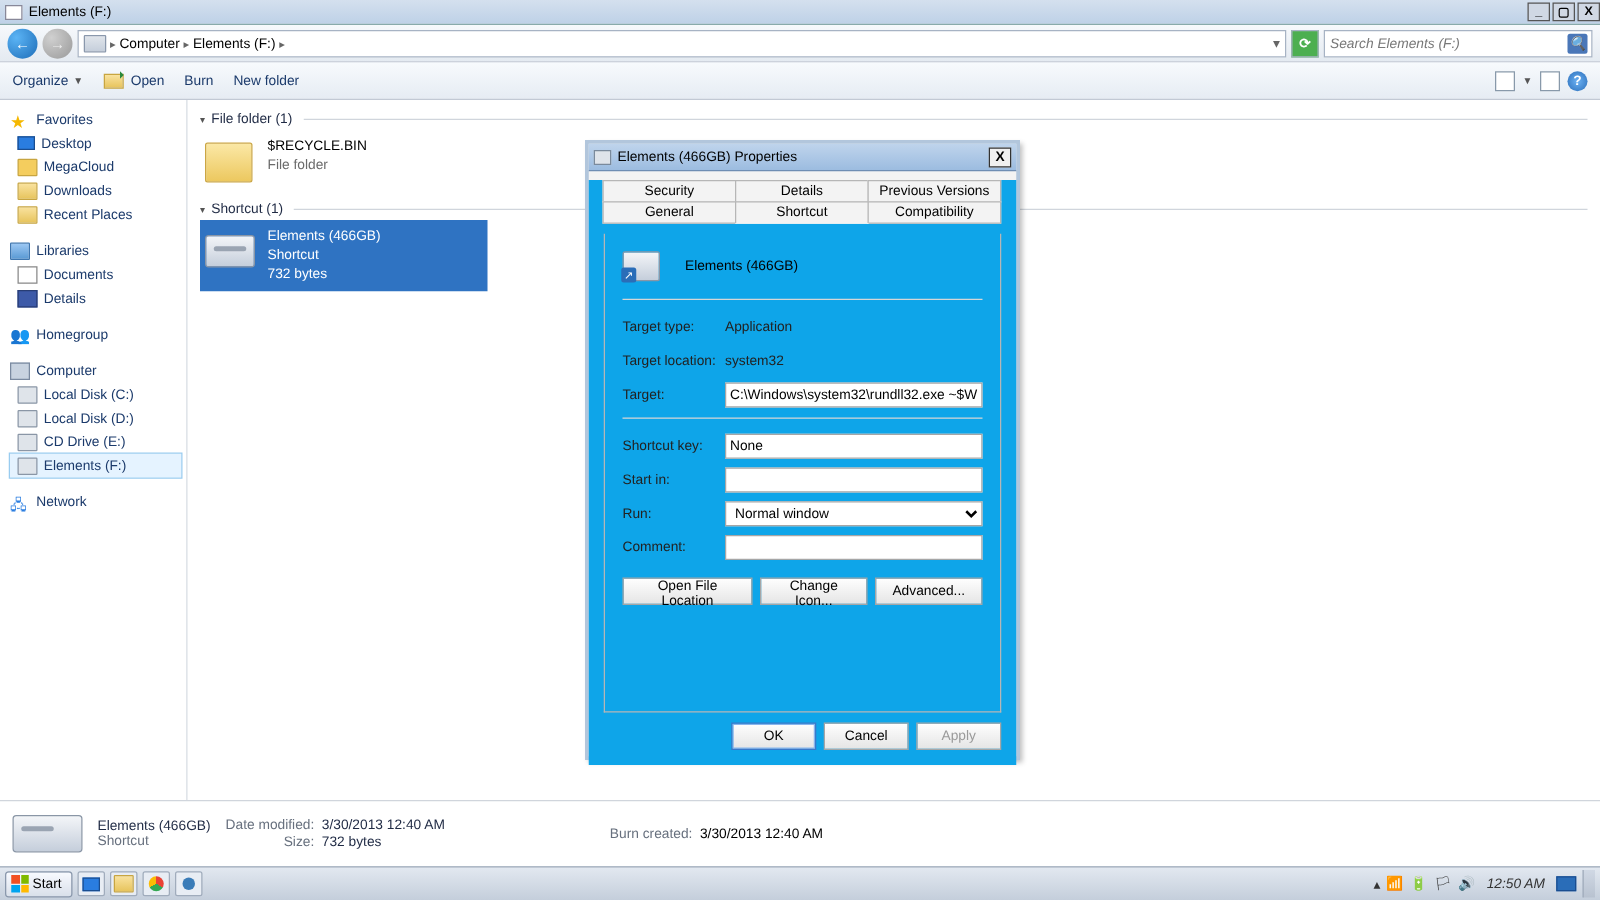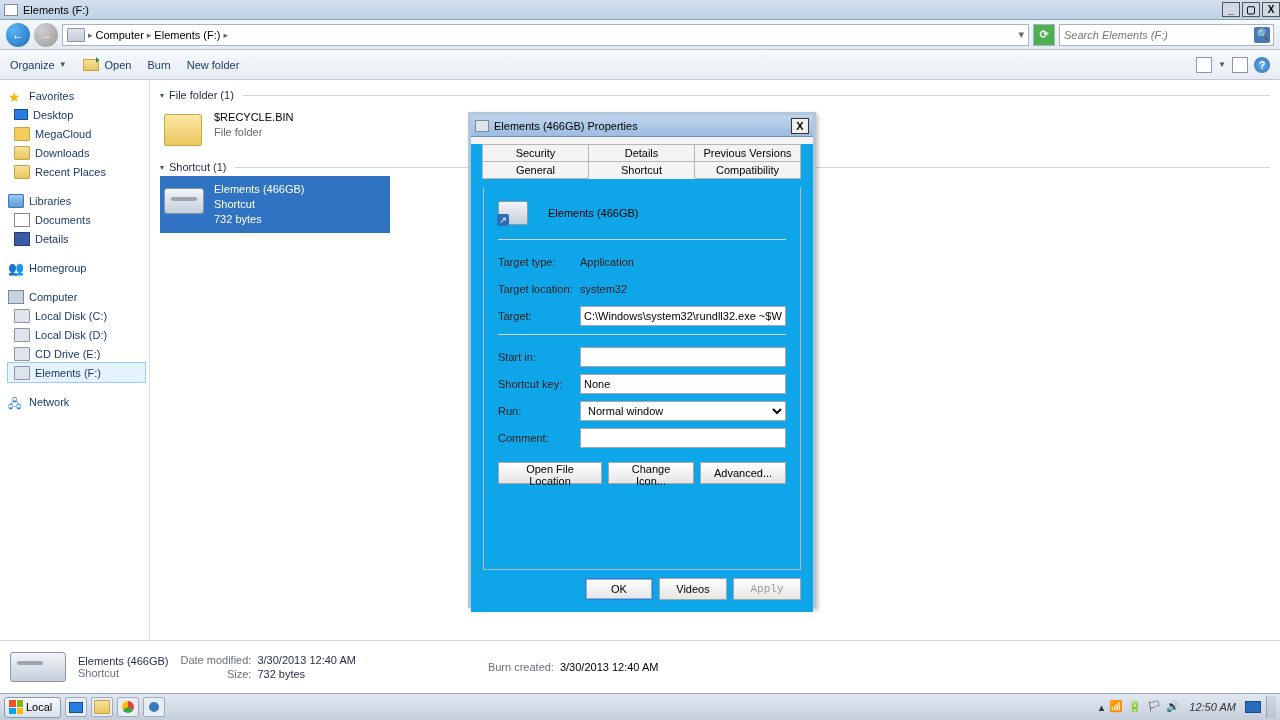--- a/index.html
+++ b/index.html
@@ -96,21 +96,21 @@
 .hr { border:none; border-top:1px solid #d6d6d6; margin:6px 0 10px 0; }
 .proprow { display:flex; align-items:center; min-height:24px; margin-bottom:3px; }
 .proprow label { width:82px; color:#222; }
 .proprow input, .proprow select { flex:1; height:20px; border:1px solid #a6a6a6; font-size:11px; padding:0 3px; background:#fff; }
 .proprow .static { color:#222; }
 .btnrow { display:flex; gap:6px; margin-top:12px; justify-content:center; }
 .btnrow button, .dlgfoot button { height:22px; border:1px solid #a6a6a6; background:linear-gradient(#fefefe,#e5e5e5); font-size:11px; padding:0 10px; min-width:86px; }
 .dlgfoot { position:absolute; bottom:12px; right:12px; display:flex; gap:6px; }
 .dlgfoot button { min-width:68px; }
 .dlgfoot button.ok { border:1px solid #3b78c9; box-shadow:0 0 0 1px #86b5ee inset; }
-.dlgfoot button.dis { color:#9a9a9a;font-family:Liberation Mono, monospace; }
+.dlgfoot button.dis { color:#9a9a9a; }
 .openic { width:16px; height:12px; background:linear-gradient(#f9e29e,#e7c45d); border:1px solid #c8a540; position:relative; margin-right:2px; }
 .openic::after { content:""; position:absolute; top:-3px; right:-4px; border:3px solid transparent; border-left-color:#2a883b; }
 </style>
 </head>
 <body>
 
 <div class="titlebar">
   <span class="ticon"></span>
   <span>Elements (F:)</span>
   <span class="spacer"></span>
@@ -287,21 +287,21 @@
 </div>
 
 <div class="taskbar">
   <div class="startbtn">
       <span class="winflag">
         <span></span>
         <span></span>
         <span></span>
         <span></span>
       </span>
-      <span>Local</span>
+      <span>Start</span>
     </div>
   <div class="tbicon">
       <span class="ic ic-desklg"></span>
     </div>
   <div class="tbicon">
       <span class="ic ic-folder"></span>
     </div>
   <div class="tbicon">
       <span style="width:12px;height:12px;border-radius:50%;background:conic-gradient(#ea4335 0 120deg,#34a853 120deg 240deg,#fbbc05 240deg 360deg);display:inline-block"></span>
     </div>
@@ -350,40 +350,40 @@
       <div class="proprow">
           <label>Target location:</label>
           <span class="static">system32</span>
         </div>
       <div class="proprow">
           <label>Target:</label>
           <input value="C:\Windows\system32\rundll32.exe ~$WHLILPW" style="">
         </div>
       <hr class="hr">
       <div class="proprow">
+          <label>Shortcut key:</label>
+          <input value="None" style="">
+        </div>
+      <div class="proprow">
           <label>Start in:</label>
           <input value="" style="">
-        </div>
-      <div class="proprow">
-          <label>Shortcut key:</label>
-          <input value="None" style="">
         </div>
       <div class="proprow">
           <label>Run:</label>
           <select><option>Normal window</option></select>
         </div>
       <div class="proprow">
           <label>Comment:</label>
           <input value="" style="">
         </div>
       <div class="btnrow">
         <button>Open File Location</button>
         <button>Change Icon...</button>
         <button>Advanced...</button>
       </div>
     </div>
     <div class="dlgfoot">
       <button class="ok">OK</button>
-      <button>Videos</button>
+      <button>Cancel</button>
       <button class="dis">Apply</button>
     </div>
   </div>
 </div>
 
 </body></html>

